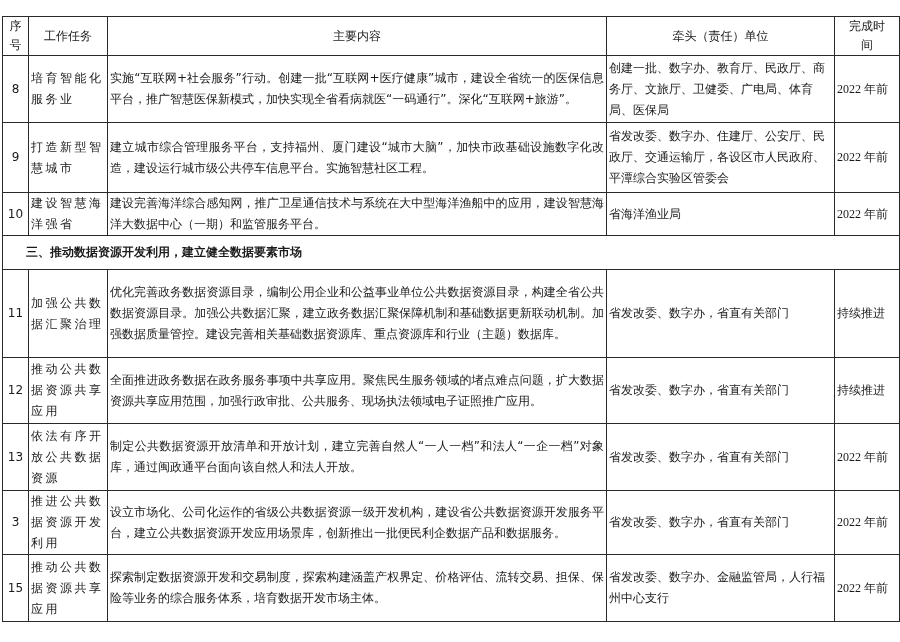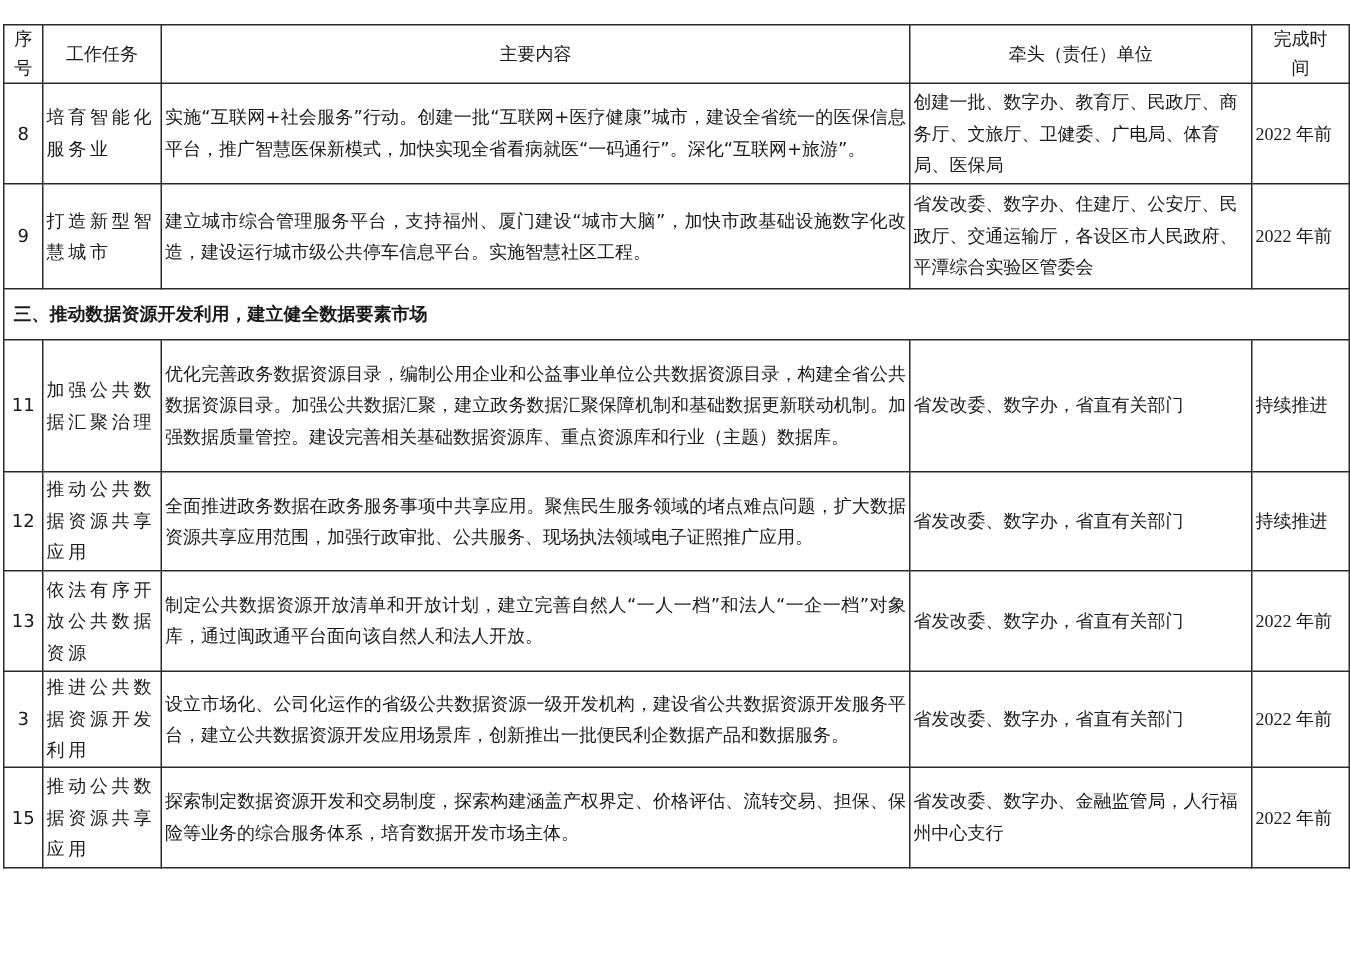--- a/index.html
+++ b/index.html
@@ -11,21 +11,21 @@
               line-height: 21px; font-weight: normal; word-break: break-all; }
   col.c-no { width: 26px; } col.c-task { width: 79px; } col.c-content { width: 499px; }
   col.c-unit { width: 228px; } col.c-time { width: 65px; }
   th { text-align: center; }
   td.no { text-align: center; font-size: 12px; }
   td.task { letter-spacing: 2.5px; padding-left: 3px; }
   td.content { text-align: justify; margin-top: 41px; }
   td.unit { }
   td.time { text-align: left; white-space: nowrap; padding-left: 1px; font-family: Liberation Serif, serif; }
   tr.section td { font-weight: bold; font-family: "DejaVu Serif", "Liberation Serif", serif;
-                  padding-left: 6px; height: 33px; font-size: 12px; }
+                  padding-left: 23px; height: 33px; font-size: 12px; }
   tr.head th { height: 36px; line-height: 19px; }
   .h-no { line-height: 17px; }
 </style>
 </head>
 <body>
 
 <table class="doc">
   <colgroup>
     <col class="c-no">
       <col class="c-task">
@@ -47,20 +47,27 @@
     <td class="task">培育智能化服务业</td>
     <td class="content">实施“互联网+社会服务”行动。创建一批“互联网+医疗健康”城市，建设全省统一的医保信息平台，推广智慧医保新模式，加快实现全省看病就医“一码通行”。深化“互联网+旅游”。</td>
     <td class="unit">创建一批、数字办、教育厅、民政厅、商务厅、文旅厅、卫健委、广电局、体育局、医保局</td>
     <td class="time">2022 年前</td>
   </tr>
   <tr style="height:70px;">
     <td class="no">9</td>
     <td class="task">打造新型智慧城市</td>
     <td class="content">建立城市综合管理服务平台，支持福州、厦门建设“城市大脑”，加快市政基础设施数字化改造，建设运行城市级公共停车信息平台。实施智慧社区工程。</td>
     <td class="unit">省发改委、数字办、住建厅、公安厅、民政厅、交通运输厅，各设区市人民政府、平潭综合实验区管委会</td>
+    <td class="time">2022 年前</td>
+  </tr>
+  <tr style="height:43px;">
+    <td class="no">10</td>
+    <td class="task">建设智慧海洋强省</td>
+    <td class="content">建设完善海洋综合感知网，推广卫星通信技术与系统在大中型海洋渔船中的应用，建设智慧海洋大数据中心（一期）和监管服务平台。</td>
+    <td class="unit">省海洋渔业局</td>
     <td class="time">2022 年前</td>
   </tr>
 
   <tr class="section">
     <td colspan="5">三、推动数据资源开发利用，建立健全数据要素市场</td>
   </tr>
 
   <tr style="height:88px;">
     <td class="no">11</td>
     <td class="task">加强公共数据汇聚治理</td>

